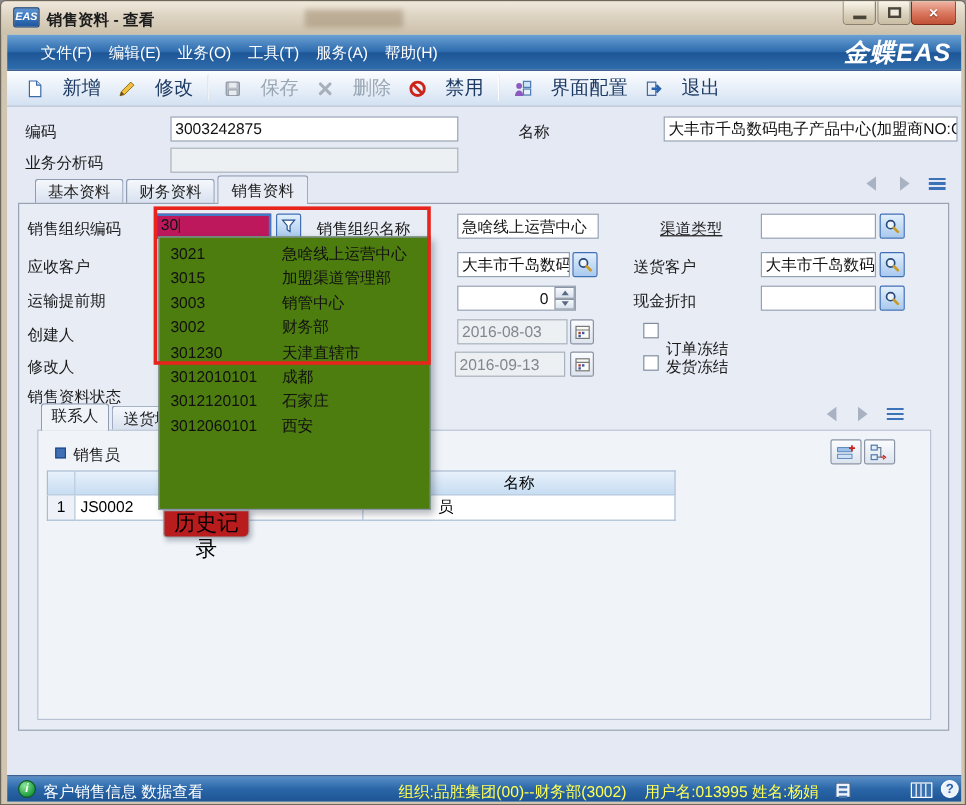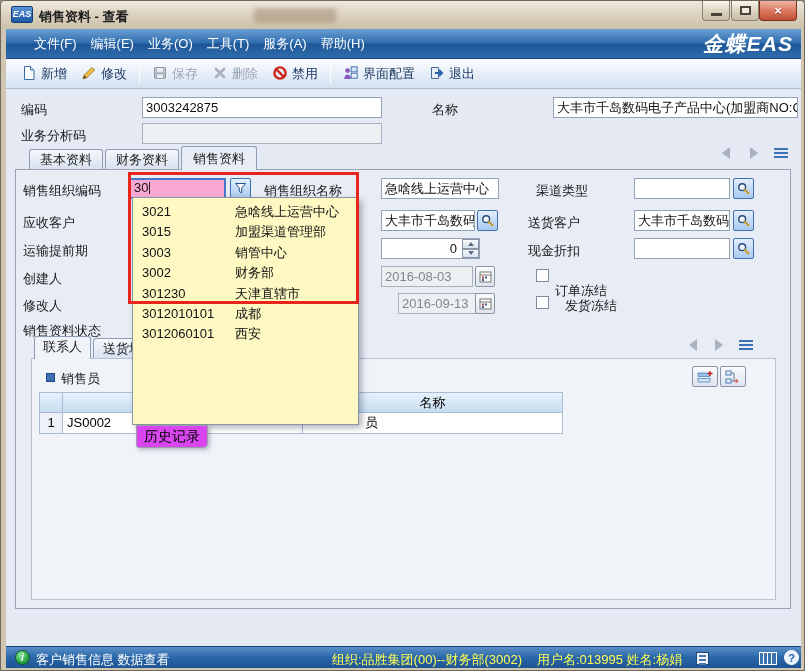--- a/index.html
+++ b/index.html
@@ -26,30 +26,30 @@
     text-shadow:0 1px 1px #7a2a16; display:block; }
   
   .win-body { position:absolute; left:5px; top:28px; width:795px; height:639px; background:#e4e9f3; }
   .menubar { position:relative; height:30px; background:linear-gradient(#6ba0d4,#2e6cae 48%,#1e5696 52%,#2f6dad);
     border-bottom:1px solid #16427c; display:flex; align-items:center; padding-left:22px; }
   .menu-item { color:#fff; font-size:13px; padding:3px 6px; margin-right:2px; cursor:default; }
   .brand { position:absolute; right:8px; top:1px; color:#fff; font-size:21px; font-weight:bold;
     font-style:italic; letter-spacing:1px; }
   .toolbar { height:30px; background:linear-gradient(#fcfdff,#e6eef8 55%,#d3e1f1);
     border-bottom:1px solid #aebccf; display:flex; align-items:center; padding-left:8px; }
-  .tbtn { display:flex; align-items:flex-start; gap:4px; padding:3px 7px; font-size:13px; color:#1d3a63; }
+  .tbtn { display:flex; align-items:center; gap:15px; padding:3px 7px; font-size:16px; color:#1d3a63; }
   .tbtn.disabled { color:#9aa6b4; }
   .tsep { width:1px; height:21px; background:#9fb0c4; border-right:1px solid #fff; margin:0 5px; }
   
   .content { position:relative; width:795px; height:557px; background:#e4e9f3; overflow:hidden;padding-left:24px; }
   .lbl { position:absolute; font-size:13px; color:#1a1a1a; white-space:nowrap; }
   .inp { position:absolute; height:21px; background:#fff; border:1px solid #93a1b3; font-size:13px;
     line-height:19px; padding:0 3px; white-space:nowrap; overflow:hidden; color:#111; }
   .inp.disabled { background:#edf0f2; color:#82878e; border-color:#a8b2bd; }
-  .inp.focus { background:#f9a8d4; border:2px solid #4478c4; line-height:16px; }
+  .inp.focus { background:#be185d; border:2px solid #4478c4; line-height:16px; }
   .caret { display:inline-block; width:1px; height:12px; background:#222; vertical-align:-2px; margin-left:1px; }
   .sq-btn { position:absolute; height:21px; display:flex; align-items:center; justify-content:center;
     border:1px solid #3f6fb5; border-radius:2px; background:linear-gradient(#e2effc,#a9c9ee); }
   .lt-btn { position:absolute; height:21px; display:flex; align-items:center; justify-content:center;
     border:1px solid #8a94a4; border-radius:2px; background:linear-gradient(#fafcfe,#dde4ee); }
   .checkbox { position:absolute; width:13px; height:13px; background:#fff; border:1px solid #7f8c9d; }
   .panel { position:absolute; left:9px; top:80px; width:776px; height:440px; background:#e8ecf5;
     border:1px solid #98a2b2; }
   .tab { position:absolute; height:21px; font-size:13px; text-align:center; line-height:20px;
     background:linear-gradient(#f5f8fc,#d7e0ef); border:1px solid #8e9cb4; border-bottom:none;
@@ -70,26 +70,26 @@
   
   .grid-table { position:absolute; left:33px; top:303px; width:524px; font-size:13px; }
   .g-row { display:flex; height:21px; }
   .g-cell { border:1px solid #a8bcd4; border-left:none; border-top:none; line-height:20px; overflow:hidden; white-space:nowrap; }
   .g-head .g-cell { background:linear-gradient(#e7f1fb,#c7ddf2); text-align:center; border-top:1px solid #a8bcd4; }
   .g-head .g-cell:first-child, .g-body .g-cell:first-child { border-left:1px solid #a8bcd4; }
   .g-body .g-cell { background:#fff; padding-left:4px; }
   .g-body .g-cell.num { background:#eef2f8; text-align:center; padding-left:0; }
   .c-num { width:24px; } .c-code { width:240px; } .c-name { width:260px; }
   
-  .popup { position:absolute; left:126px; top:108px; width:227px; height:228px; background:#fef9c3;
+  .popup { position:absolute; left:126px; top:108px; width:227px; height:228px; background:#4d7c0f;
     border:1px solid #8a96a6; box-shadow:3px 3px 6px rgba(40,50,70,.35); z-index:40; padding-top:4px; }
   .dd-row { position:relative; height:20.4px; line-height:20.4px; font-size:13px; color:#111; }
   .dd-code { padding-left:9px; } .dd-name { position:absolute; left:102px; top:0; }
   .history-tab { position:absolute; left:130px; top:336px; width:72px; height:23px; z-index:40;
-    background:#d946ef; border:1px solid #9aa0a8; border-radius:0 0 5px 3px; font-size:14px;
+    background:#b91c1c; border:1px solid #9aa0a8; border-radius:0 0 5px 3px; font-size:18px;
     text-align:center; line-height:21px; box-shadow:2px 2px 4px rgba(40,50,70,.3); }
   .red-rect { position:absolute; left:122px; top:83px; width:231px; height:132px;
     border:3px solid #e8251d; z-index:50; pointer-events:none; }
   
   .spin { position:absolute; width:17px; height:19px; display:flex; flex-direction:column; }
   .spin span { flex:1; background:linear-gradient(#f6f9fc,#d9e2ee); border:1px solid #8a94a4;
     display:flex; align-items:center; justify-content:center; }
   .tri-up { width:0;height:0;border:3px solid transparent; border-bottom:4px solid #5a6a80; margin-top:-3px;}
   .tri-dn { width:0;height:0;border:3px solid transparent; border-top:4px solid #5a6a80; margin-bottom:-3px;}
   
@@ -217,21 +217,21 @@
 
       <span class="lbl" style="left:17px; top:93px;">销售组织编码</span>
       <div class="inp focus" style="left:123px; top:89px; width:97px;"><span>30</span><span class="caret"></span></div>
       <div class="sq-btn" style="left:224px; top:89px; width:21px;">
         <svg width="13" height="13">
             <path d="M1.5 1.5h10l-3.8 4.5v5l-2.4-1.6V6z" fill="#fdfeff" stroke="#23518e"></path>
           </svg>
       </div>
       <span class="lbl" style="left:258px; top:93px;">销售组织名称</span>
       <div class="inp" style="left:375px; top:89px; width:118px;">急啥线上运营中心</div>
-      <span class="lbl" style="left:530px; top:93px;">渠道类型</span>
+      <span class="lbl" style="left:544px; top:93px;text-decoration:underline;">渠道类型</span>
       <div class="inp" style="left:628px; top:89px; width:96px;"></div>
       <div class="sq-btn" style="left:727px; top:89px; width:21px;">
         <svg width="13" height="13">
             <circle cx="5.2" cy="5.2" r="3.4" fill="#eef4fc" stroke="#2a4a7a" stroke-width="1.4"></circle>
             <path d="M7.8 7.8l3.4 3.4" stroke="#c89a28" stroke-width="2.2" stroke-linecap="round"></path>
           </svg>
       </div>
 
       <span class="lbl" style="left:17px; top:125px;">应收客户</span>
       <div class="inp" style="left:375px; top:121px; width:94px;">大丰市千岛数码电</div>
@@ -277,32 +277,32 @@
             <path d="M1 5h11" stroke="#777"></path>
             <rect x="3" y="6.5" width="2" height="2" fill="#b04038"></rect>
             <rect x="6" y="6.5" width="2" height="2" fill="#3858a8"></rect>
             <rect x="3" y="9" width="2" height="2" fill="#3858a8"></rect>
           </svg>
       </div>
       <span class="checkbox" style="left:530px; top:180px;"></span>
       <span class="lbl" style="left:549px; top:193px;">订单冻结</span>
 
       <span class="lbl" style="left:17px; top:208px;">修改人</span>
-      <div class="inp disabled" style="left:392px; top:204px; width:92px;">2016-09-13</div>
+      <div class="inp disabled" style="left:373px; top:204px; width:92px;">2016-09-13</div>
       <div class="lt-btn" style="left:469px; top:204px; width:20px;">
         <svg width="13" height="13">
             <rect x="1" y="2" width="11" height="10" fill="#fbfbf6" stroke="#777"></rect>
             <path d="M1 5h11" stroke="#777"></path>
             <rect x="3" y="6.5" width="2" height="2" fill="#b04038"></rect>
             <rect x="6" y="6.5" width="2" height="2" fill="#3858a8"></rect>
             <rect x="3" y="9" width="2" height="2" fill="#3858a8"></rect>
           </svg>
       </div>
       <span class="checkbox" style="left:530px; top:207px;"></span>
-      <span class="lbl" style="left:549px; top:208px;margin-left:10px;">发货冻结</span>
+      <span class="lbl" style="left:549px; top:208px;">发货冻结</span>
 
       <span class="lbl" style="left:17px; top:233px;">销售资料状态</span>
 
       <div class="itab active" style="left:28px; top:247px; width:57px;">联系人</div>
       <div class="itab" style="left:87px; top:249px; width:72px;">送货地址</div>
       <span class="arrow left" style="left:683px; top:250px;"></span>
       <span class="arrow right" style="left:709px; top:250px;"></span>
       <span class="icon-list" style="left:733px; top:251px;"></span>
 
       <div class="inner-panel"></div>
@@ -337,20 +337,21 @@
         </div>
       </div>
 
       <div class="popup">
         <div class="dd-row"><span class="dd-code">3021</span><span class="dd-name">急啥线上运营中心</span></div>
         <div class="dd-row"><span class="dd-code">3015</span><span class="dd-name">加盟渠道管理部</span></div>
         <div class="dd-row"><span class="dd-code">3003</span><span class="dd-name">销管中心</span></div>
         <div class="dd-row"><span class="dd-code">3002</span><span class="dd-name">财务部</span></div>
         <div class="dd-row"><span class="dd-code">301230</span><span class="dd-name">天津直辖市</span></div>
         <div class="dd-row"><span class="dd-code">3012010101</span><span class="dd-name">成都</span></div>
+        <div class="dd-row"><span class="dd-code">3012120101</span><span class="dd-name">石家庄</span></div>
         <div class="dd-row"><span class="dd-code">3012060101</span><span class="dd-name">西安</span></div>
       </div>
       <div class="history-tab">历史记录</div>
 
       <div class="red-rect"></div>
 
     </div>
 
     <div class="statusbar">
       <span class="info-ball">i</span>

